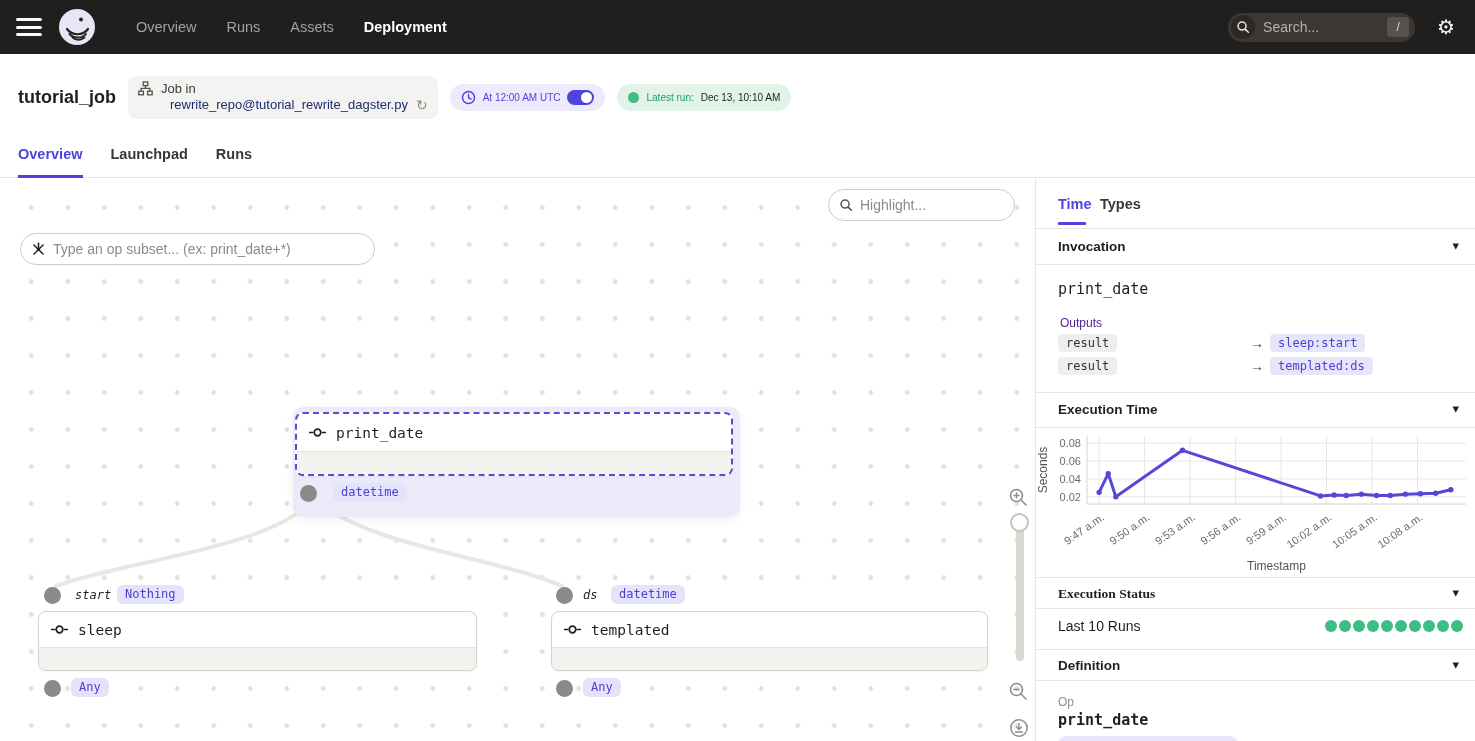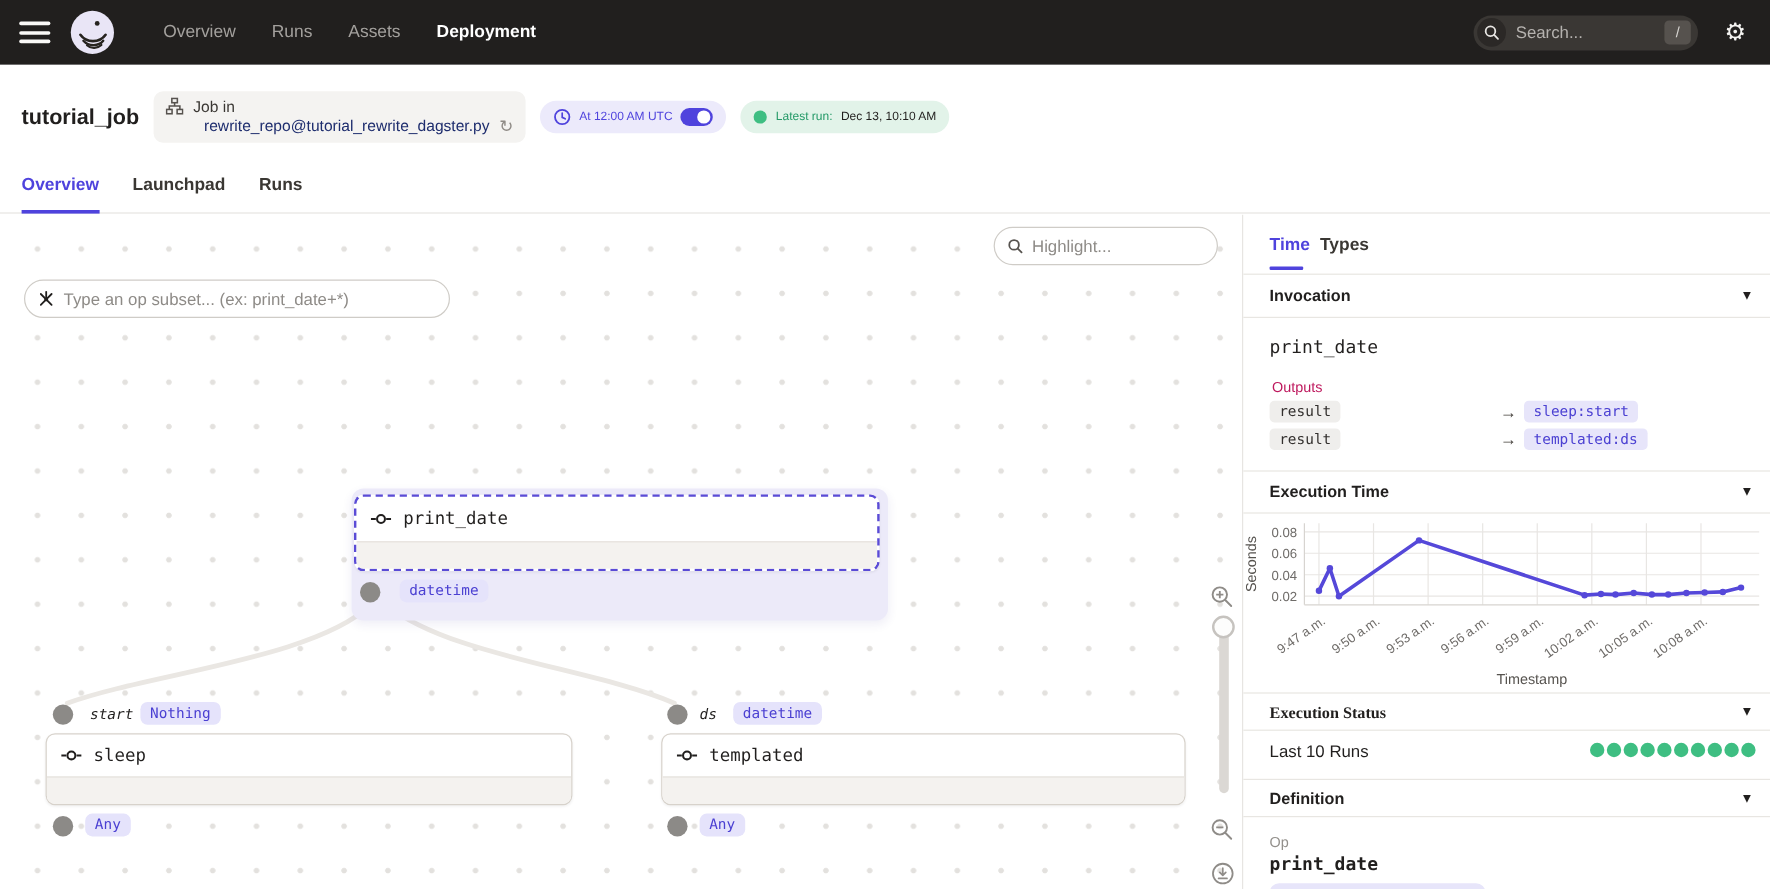--- a/index.html
+++ b/index.html
@@ -68,21 +68,21 @@
 
   
   #panel { position:absolute; top:179px; left:1035px; width:440px; height:562px; background:#fff; border-left:1px solid #E7E5E2; overflow:hidden; }
   .p-abs { position:absolute; }
   .hr { position:absolute; left:0; right:0; height:1px; background:#E8E6E2; }
   .ptab { font-size:14.5px; font-weight:600; color:#3A3733; cursor:pointer; }
   .ptab.active { color:#4F43DD; }
   .ptab-underline { position:absolute; height:3px; background:#4F43DD; border-radius:1px; }
   .sec-header { font-size:13.5px; font-weight:700; color:#211F1E; cursor:pointer; }
   .caret { position:absolute; right:16px; color:#211F1E; font-size:13px; cursor:pointer; }
-  .muted-label { font-size:12px; color:#be185d; }
+  .muted-label { font-size:12px; color:#4c1d95; }
   .chip { font-family:"DejaVu Sans Mono",monospace; font-size:12px; padding:2px 8px; border-radius:4px; }
   .chip.gray { background:#EFEEEC; color:#33302E; }
   .chip.lav { background:#E7E5FA; color:#4B40D2; cursor:pointer; }
   .arrow { color:#44403C; font-size:14px; }
   .run-dot { display:inline-block; width:12px; height:12px; border-radius:6px; background:#3EBE82; margin-left:2px; cursor:pointer; }
   .tick { font-size:11px; fill:#6F6C69; font-family:"Liberation Sans",sans-serif; }
   .axis-label { font-size:12px; fill:#56534F; font-family:"Liberation Sans",sans-serif; }
 </style>
 </head>
 <body>

